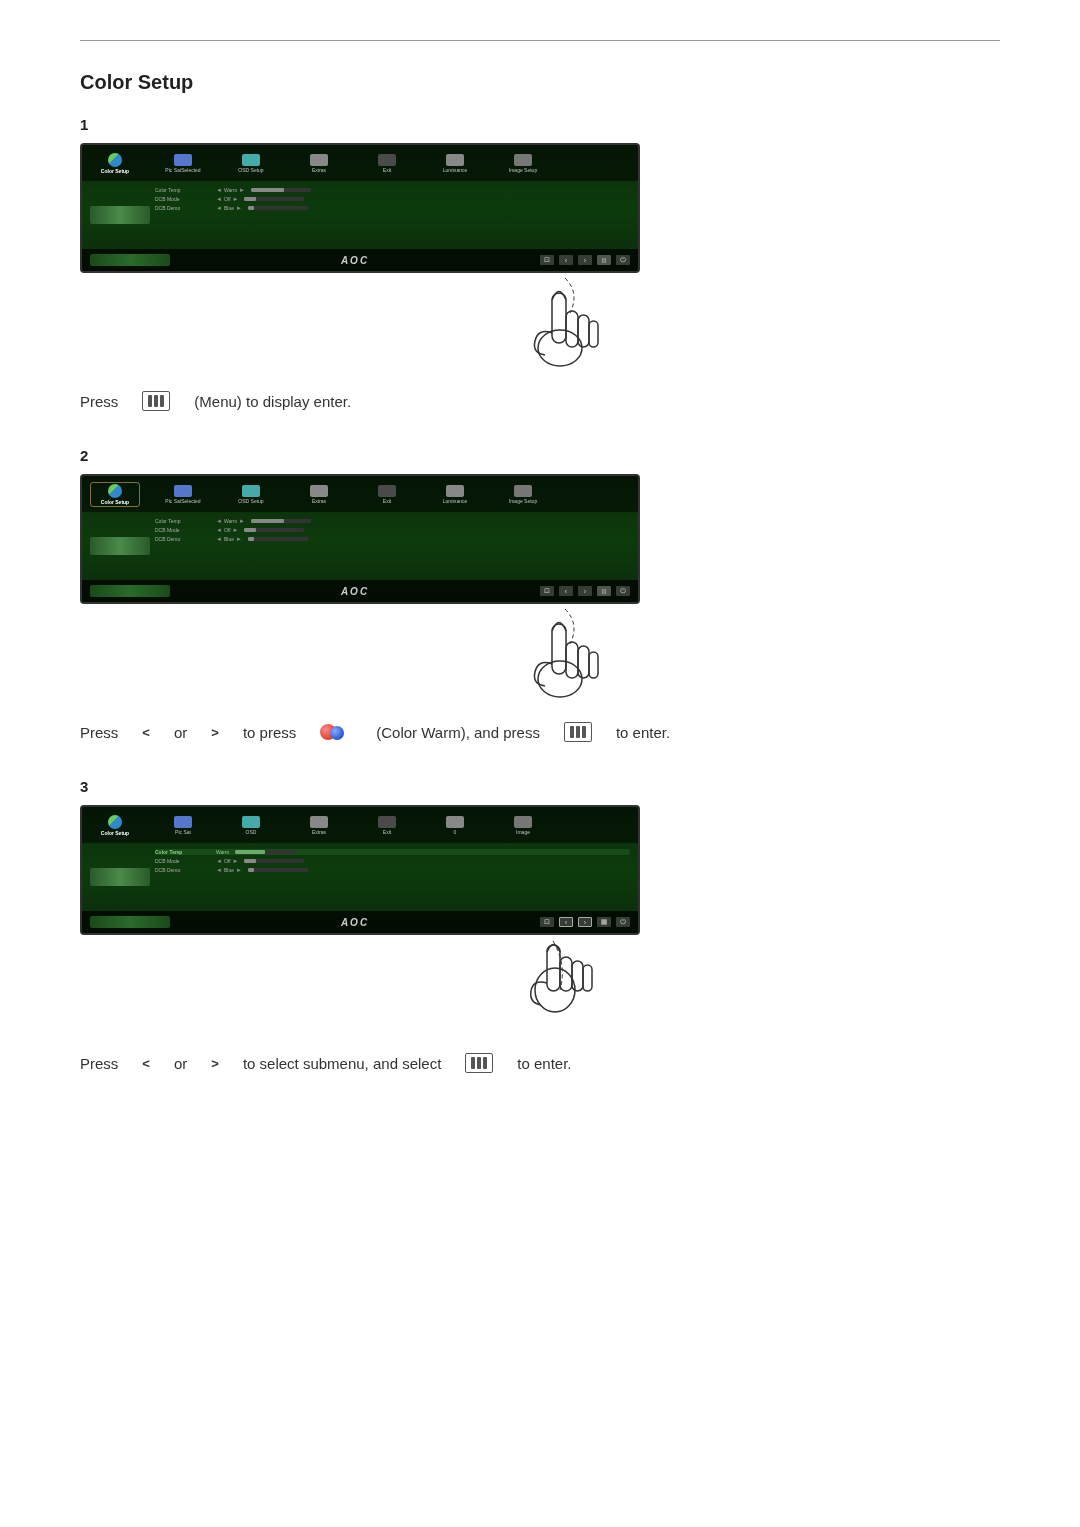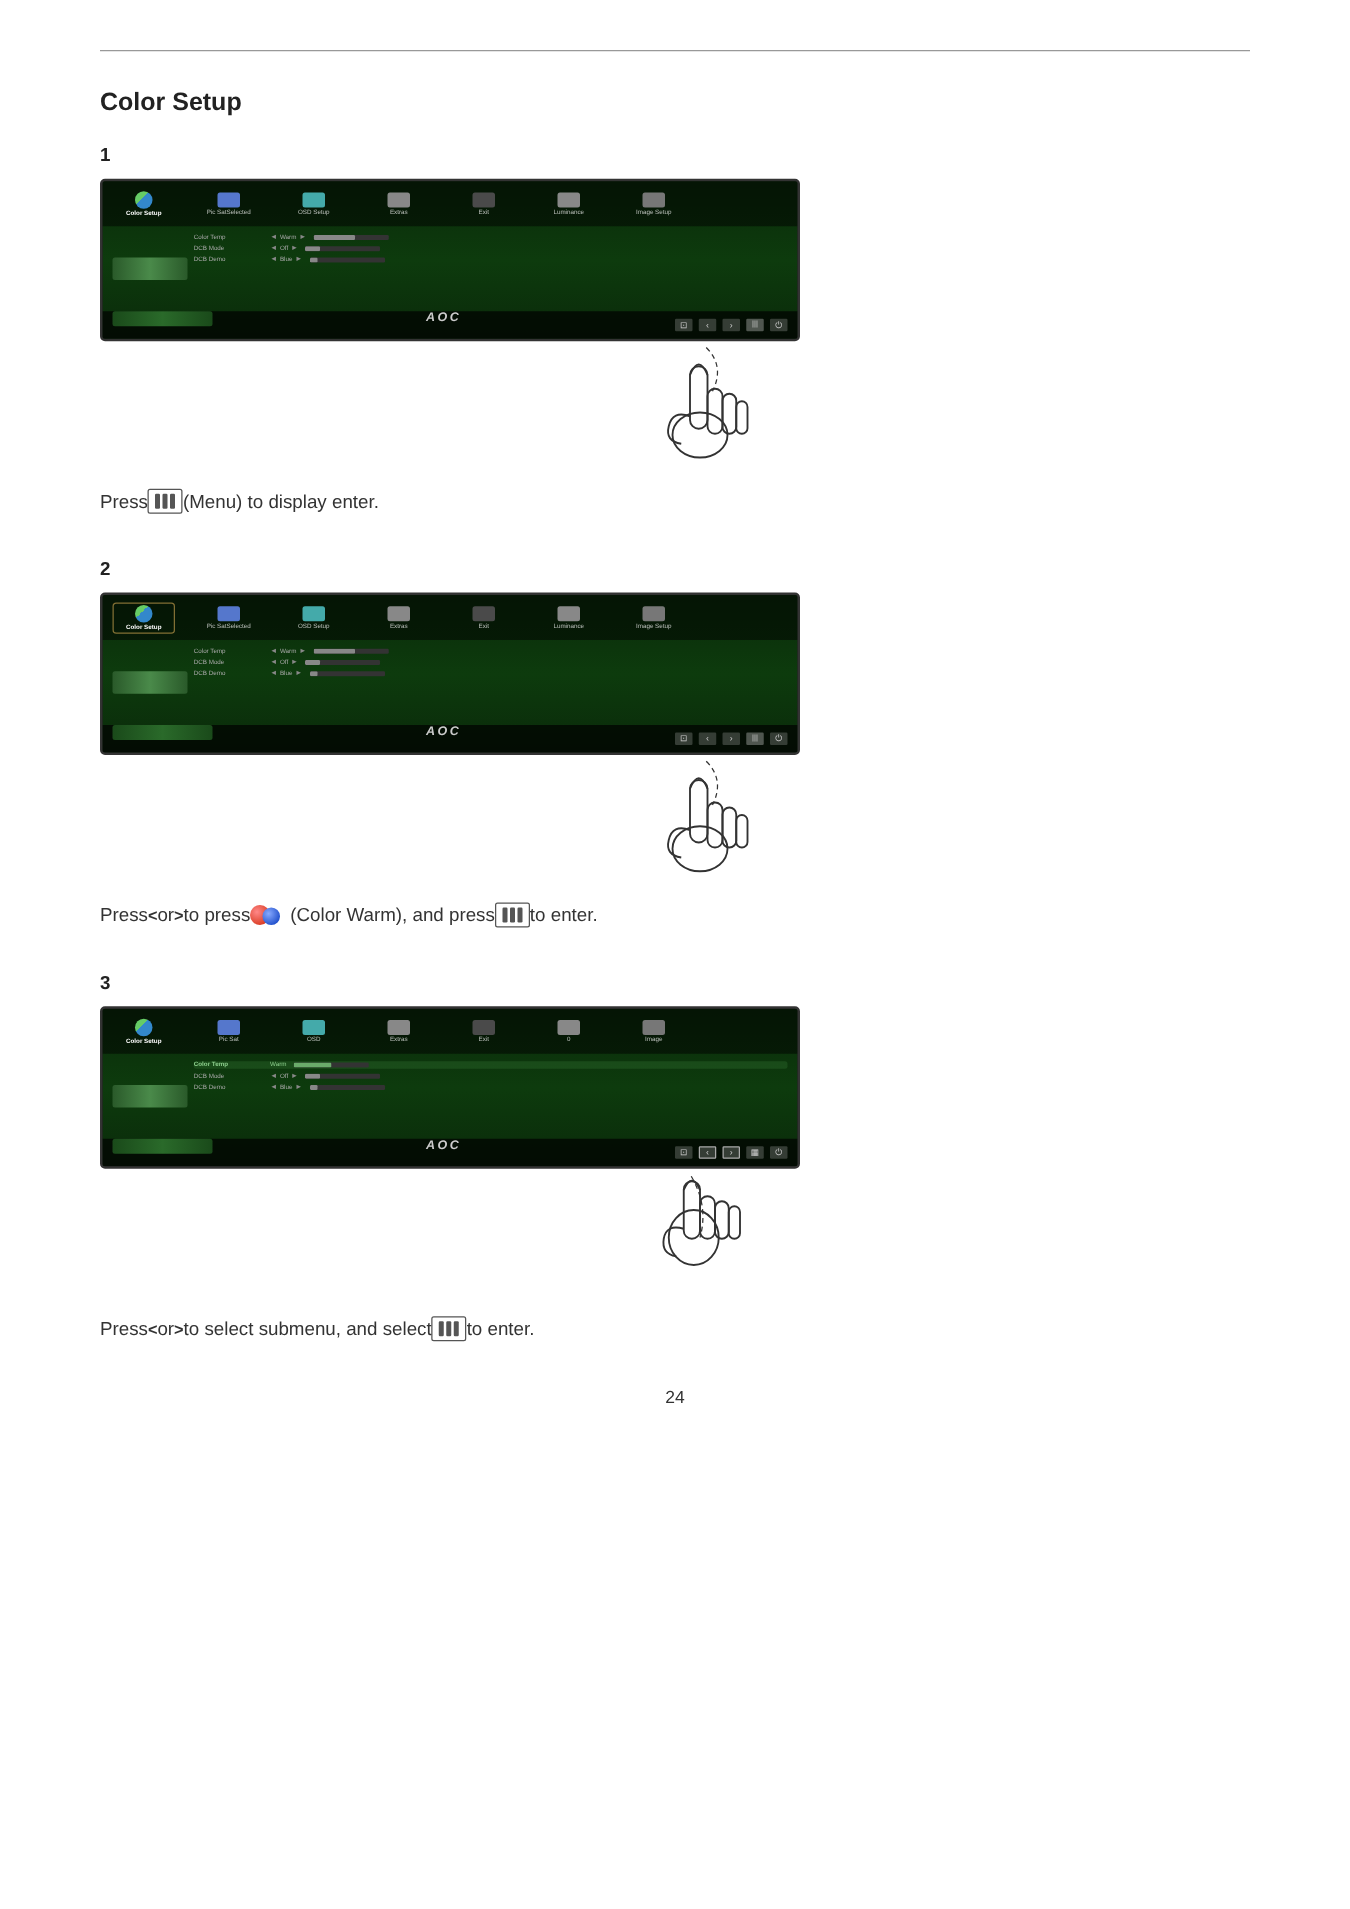--- a/index.html
+++ b/index.html
@@ -183,20 +183,21 @@
       font-size: 5px;
       color: #aaa;
       width: 15px;
     }
 
     
     .monitor-bottom {
       background: rgba(0,0,0,0.7);
       height: 22px;
       display: flex;
+      align-items: center;
       justify-content: space-between;
       padding: 0 8px;
     }
 
     .aoc-logo {
       font-size: 10px;
       font-weight: bold;
       font-style: italic;
       color: #ccc;
       letter-spacing: 2px;
@@ -238,21 +239,21 @@
     .finger-svg {
       position: absolute;
       right: 20px;
       top: -5px;
     }
 
     
     .instruction {
       display: flex;
       align-items: center;
-      gap: 0;
+      gap: 24px;
       font-size: 15px;
       color: #333;
       margin-top: 8px;
       flex-wrap: wrap;
     }
 
     .menu-icon-inline {
       display: inline-flex;
       align-items: center;
       justify-content: center;
@@ -711,15 +712,14 @@
       <span>to select submenu, and select</span>
       <span class="menu-icon-inline">
         <span class="menu-icon-bar"></span>
         <span class="menu-icon-bar"></span>
         <span class="menu-icon-bar"></span>
       </span>
       <span>to enter.</span>
     </div>
   </div>
 
-  <div class="page-number">24</div>
 
 </div>
 
 </body></html>

